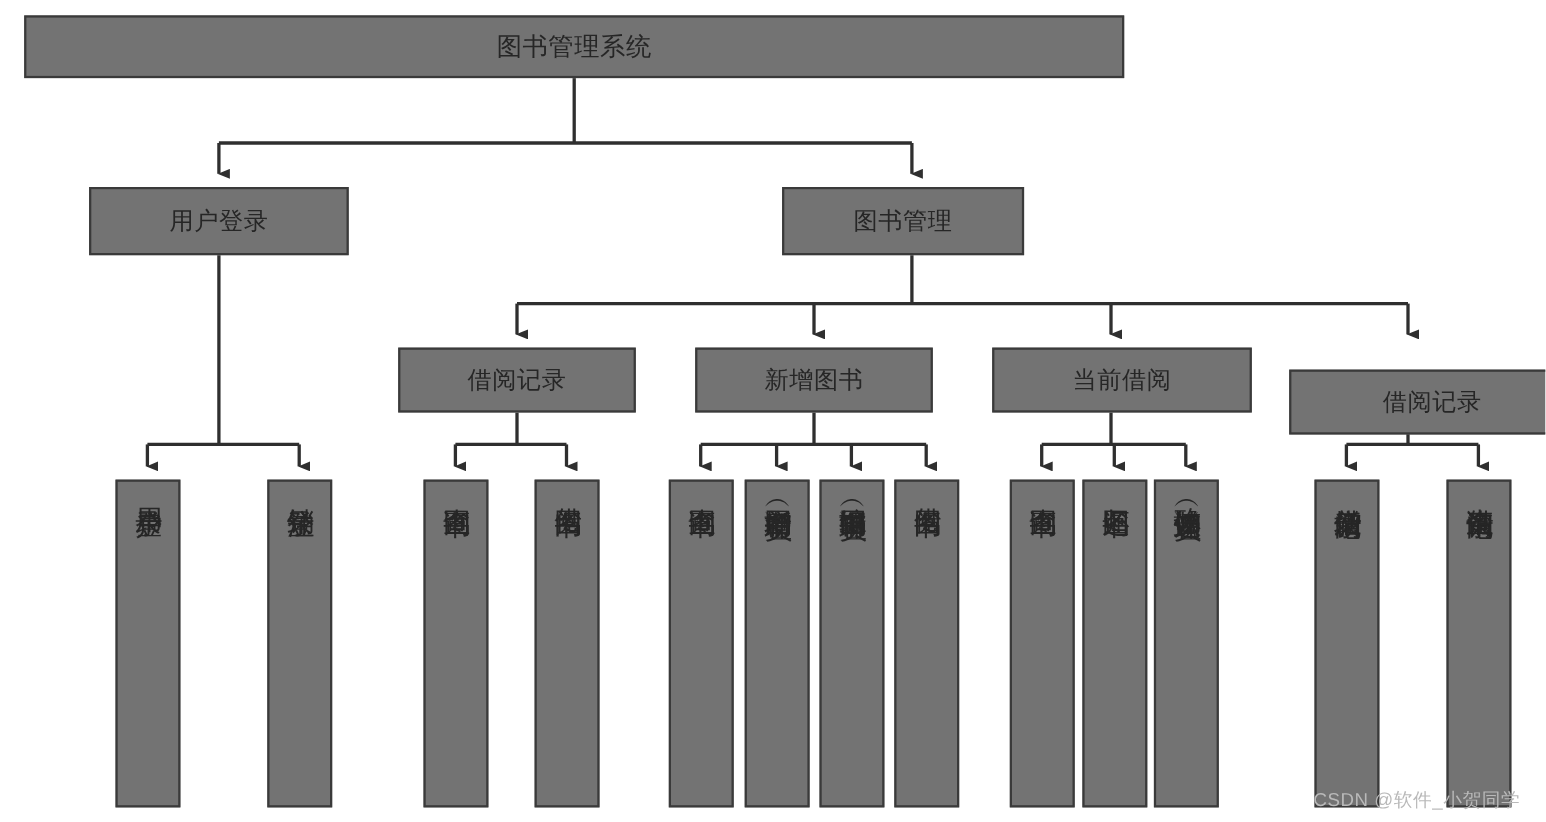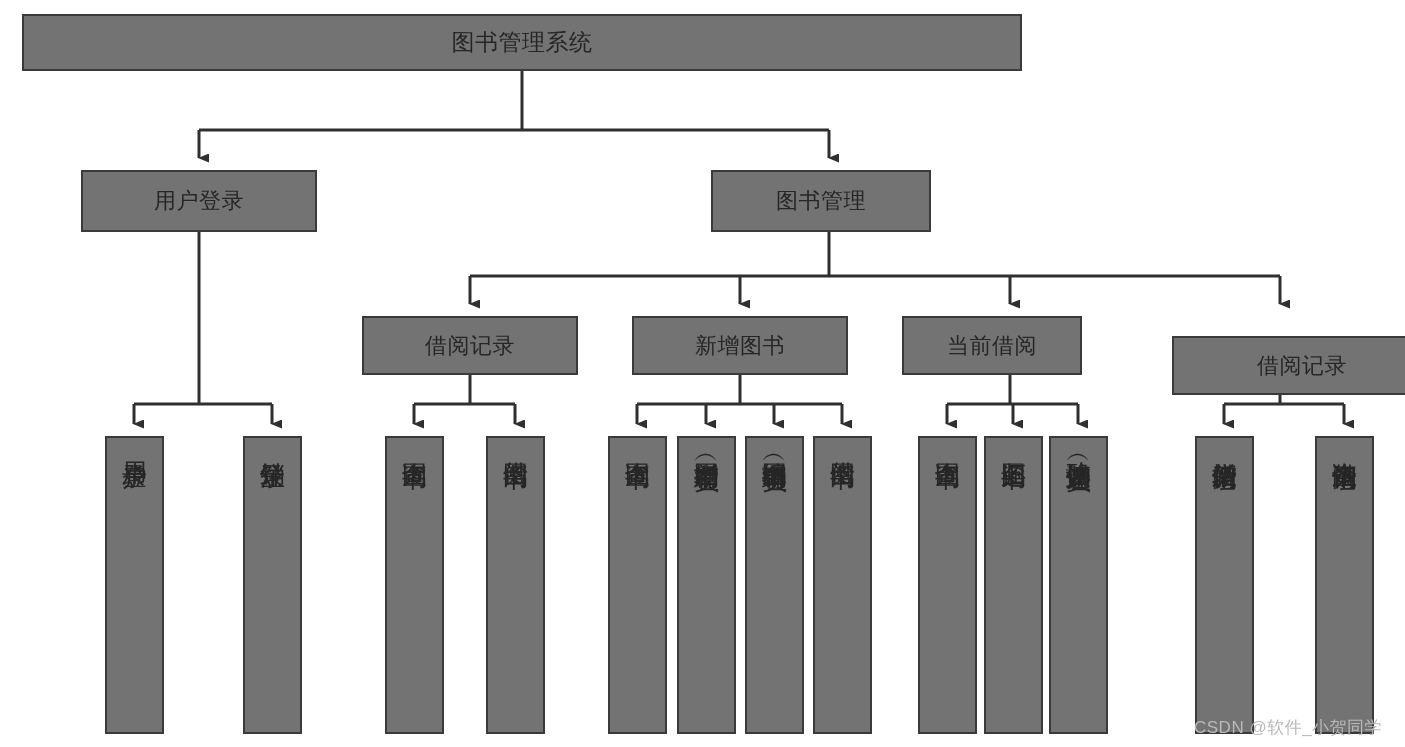--- a/index.html
+++ b/index.html
@@ -140,21 +140,21 @@
   <div class="node horiz" style="left:711px; top:170px; width:220px; height:62px;">
     <span class="label">图书管理</span>
   </div>
 
   <div class="node horiz" style="left:362px; top:316px; width:216px; height:59px;">
     <span class="label">借阅记录</span>
   </div>
   <div class="node horiz" style="left:632px; top:316px; width:216px; height:59px;">
     <span class="label">新增图书</span>
   </div>
-  <div class="node horiz" style="left:902px; top:316px; width:180px; height:59px;font-family:Liberation Serif, serif;">
+  <div class="node horiz" style="left:902px; top:316px; width:236px; height:59px;font-family:Liberation Serif, serif;">
     <span class="label">当前借阅</span>
   </div>
   <div class="node horiz" style="left:1172px; top:336px; width:260px; height:59px;">
     <span class="label">借阅记录</span>
   </div>
 
   <div class="node vert" style="left:105px; top:436px; width:59px; height:298px;">
     <span class="label">用户登录</span>
   </div>
   <div class="node vert" style="left:243px; top:436px; width:59px; height:298px;">

